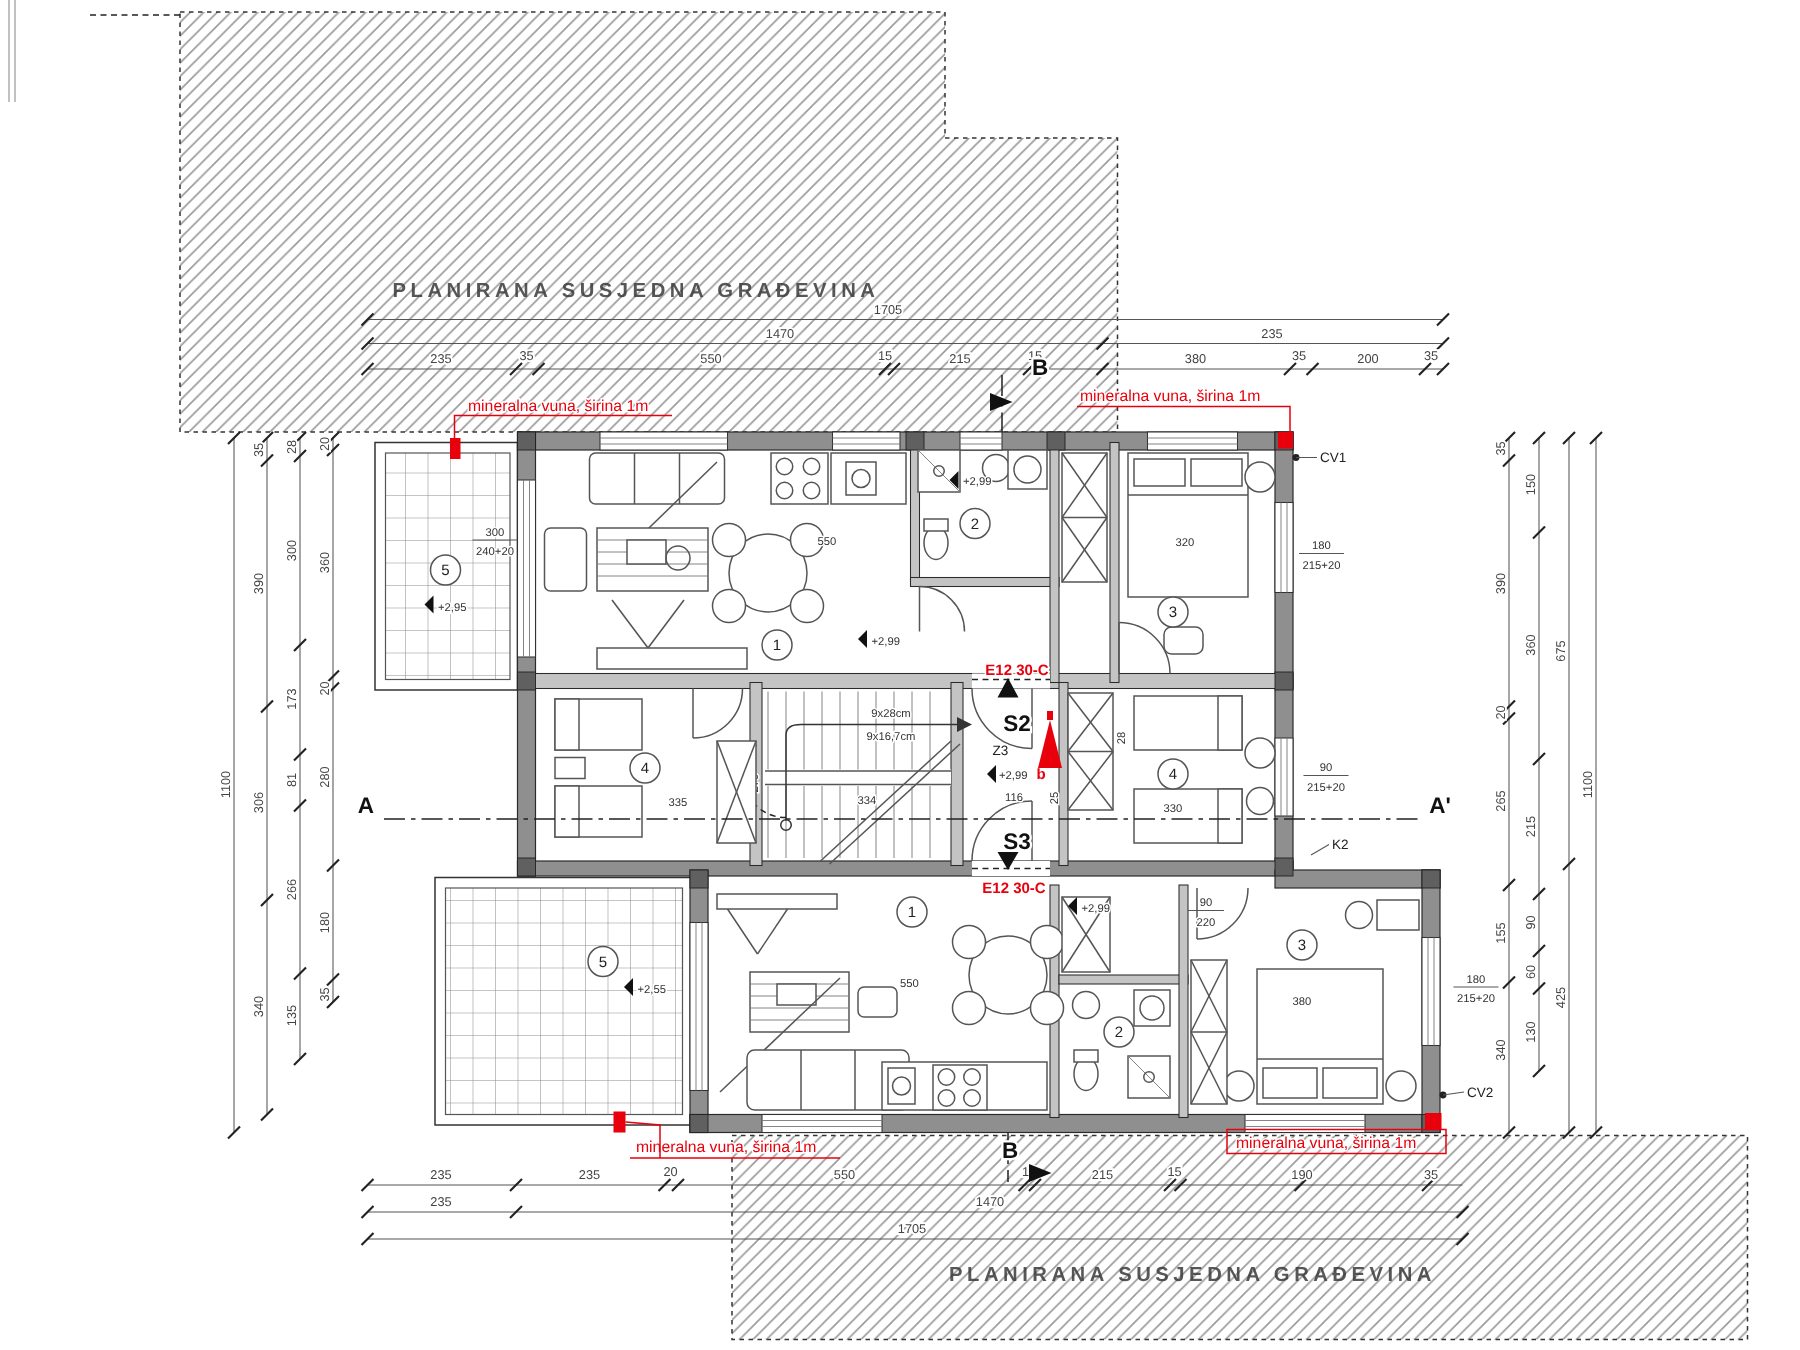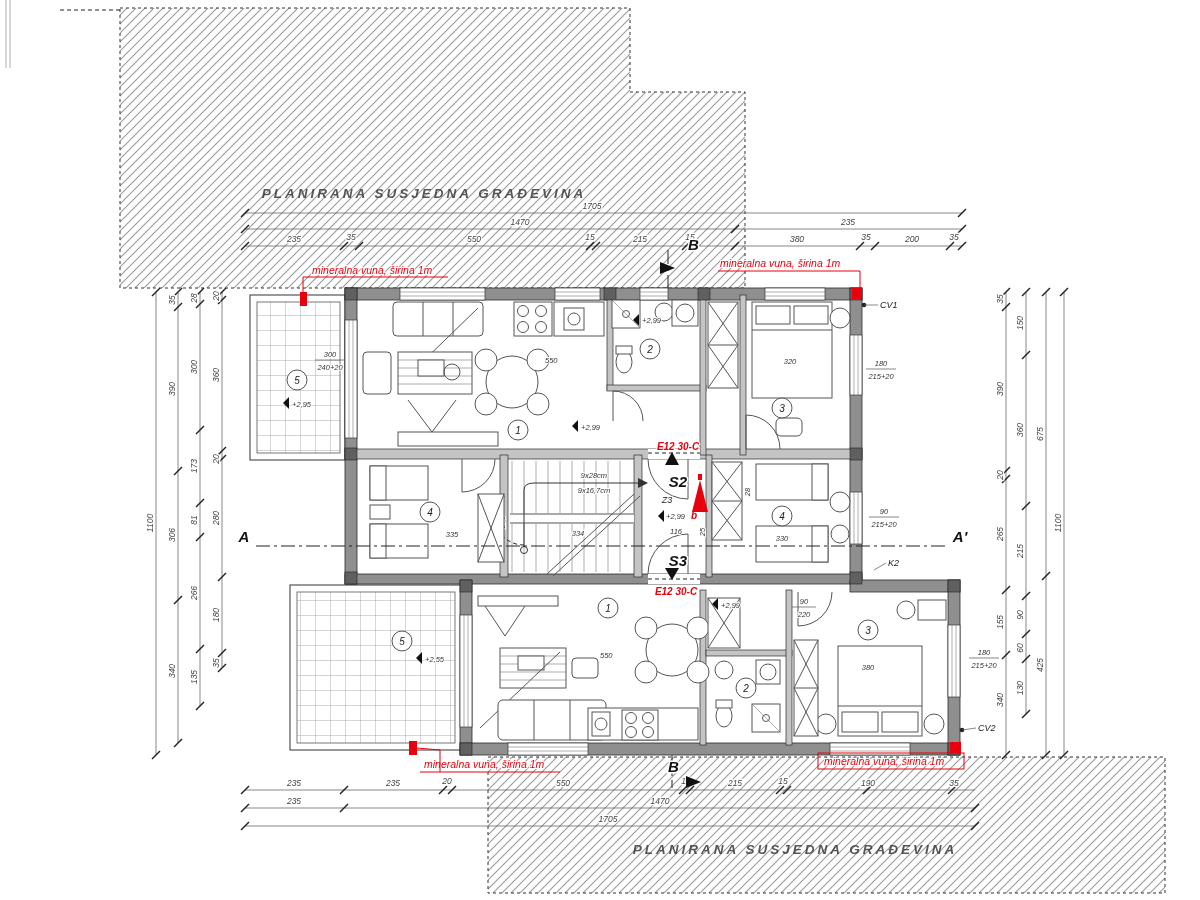--- a/index.html
+++ b/index.html
@@ -1,16 +1,16 @@
 <!DOCTYPE html>
 <html><head>
 <meta charset="utf-8">
 <style>
   html,body{margin:0;padding:0;background:#fff;}
-  .stage{width:1200px;height:900px;position:relative;background:#fff;overflow:hidden;font-style:italic;}
+  .stage{width:1200px;height:900px;position:relative;background:#fff;overflow:hidden;}
   svg{display:block;}
   text{font-family:"Liberation Sans","DejaVu Sans",sans-serif;fill:#333;}
   .dim{font-size:8.5px;fill:#444;paint-order:stroke;stroke:#fff;stroke-width:2.5px;}
   .lbl{font-size:9px;fill:#222;paint-order:stroke;stroke:#fff;stroke-width:2.5px;}
   .small{font-size:7.5px;fill:#333;paint-order:stroke;stroke:#fff;stroke-width:2px;}
   .lblb{font-size:15px;font-weight:bold;fill:#111;paint-order:stroke;stroke:#fff;stroke-width:3px;}
   .room{font-size:10px;fill:#222;}
   .big{font-size:13.5px;fill:#3a3a3a;letter-spacing:3px;font-weight:bold;opacity:.85;}
   .red{font-size:10.5px;fill:#e8000d;paint-order:stroke;stroke:#fff;stroke-width:2px;}
   .redb{font-size:10px;font-weight:bold;fill:#e8000d;paint-order:stroke;stroke:#fff;stroke-width:2px;}

